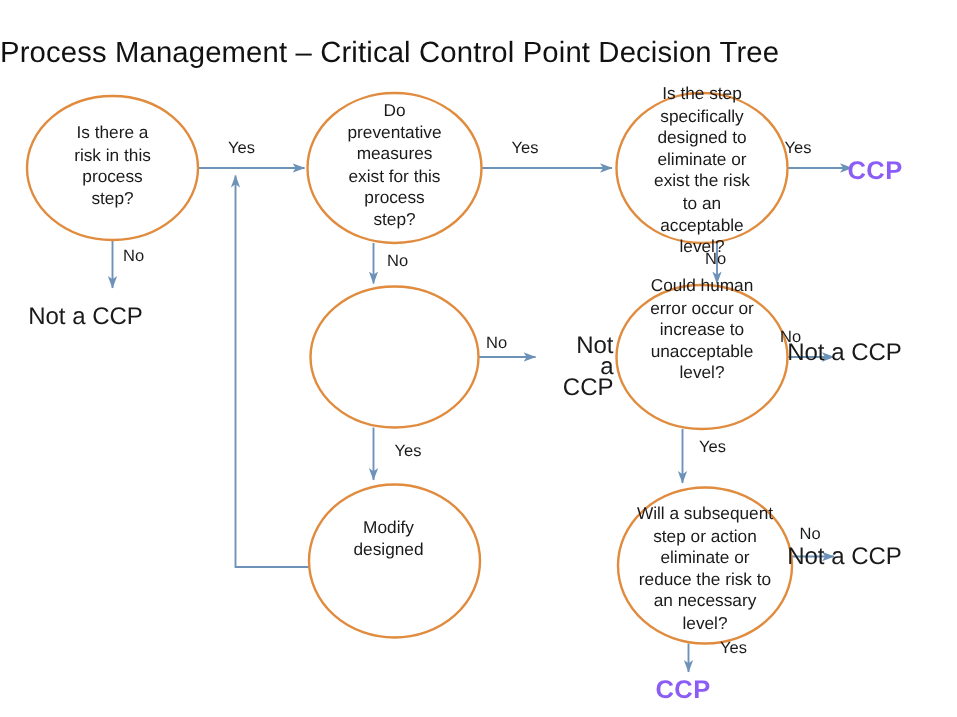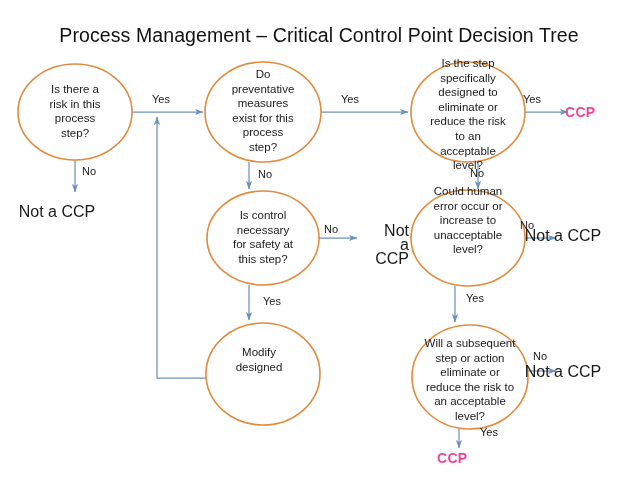--- a/index.html
+++ b/index.html
@@ -28,21 +28,20 @@
     top: 0;
     width: 638px;
     height: 478px;
     pointer-events: none;
   }
   .page-title {
     position: absolute;
     left: 0;
     top: 24px;
     width: 638px;
-    text-align: center;
     font-size: 19.5px;
     font-weight: normal;
     letter-spacing: 0.1px;
     color: #111111;
     white-space: nowrap;
   }
   .node-text {
     position: absolute;
     text-align: center;
     font-size: 11.5px;
@@ -60,23 +59,23 @@
   }
   .terminal-label {
     position: absolute;
     font-size: 16px;
     line-height: 14px;
     color: #1a1a1a;
     white-space: pre-line;
   }
   .ccp-label {
     position: absolute;
-    font-size: 14px;
+    font-size: 17px;
     font-weight: bold;
-    color: #ec4899;
+    color: #8b5cf6;
     letter-spacing: 0.3px;
     white-space: nowrap;
   }
 </style>
 </head>
 <body>
 
 <div id="canvas">
 
   <div class="page-title">Process Management – Critical Control Point Decision Tree</div>
@@ -137,44 +136,40 @@
 preventative
 measures
 exist for this
 process
 step?</div>
 
   <div class="node-text" style="left:406px; top:56px; width:124px;">Is the step
 specifically
 designed to
 eliminate or
-reduce the risk
+exist the risk
 to an
 acceptable
 level?</div>
 
-  <div class="node-text" style="left:204px; top:208px; width:118px;">Is control
-necessary
-for safety at
-this step?</div>
 
   <div class="node-text" style="left:408px; top:184px; width:120px;">Could human
 error occur or
 increase to
 unacceptable
 level?</div>
 
   <div class="node-text" style="left:209px; top:345px; width:100px;">Modify
 designed</div>
 
   <div class="node-text" style="left:408px; top:336px; width:124px;">Will a subsequent
 step or action
 eliminate or
 reduce the risk to
-an acceptable
+an necessary
 level?</div>
 
   <div class="edge-label" style="left:152px; top:93px;">Yes</div>
 
   <div class="edge-label" style="left:82px; top:165px;">No</div>
 
   <div class="edge-label" style="left:341px; top:93px;">Yes</div>
 
   <div class="edge-label" style="left:258px; top:168px;">No</div>
 

